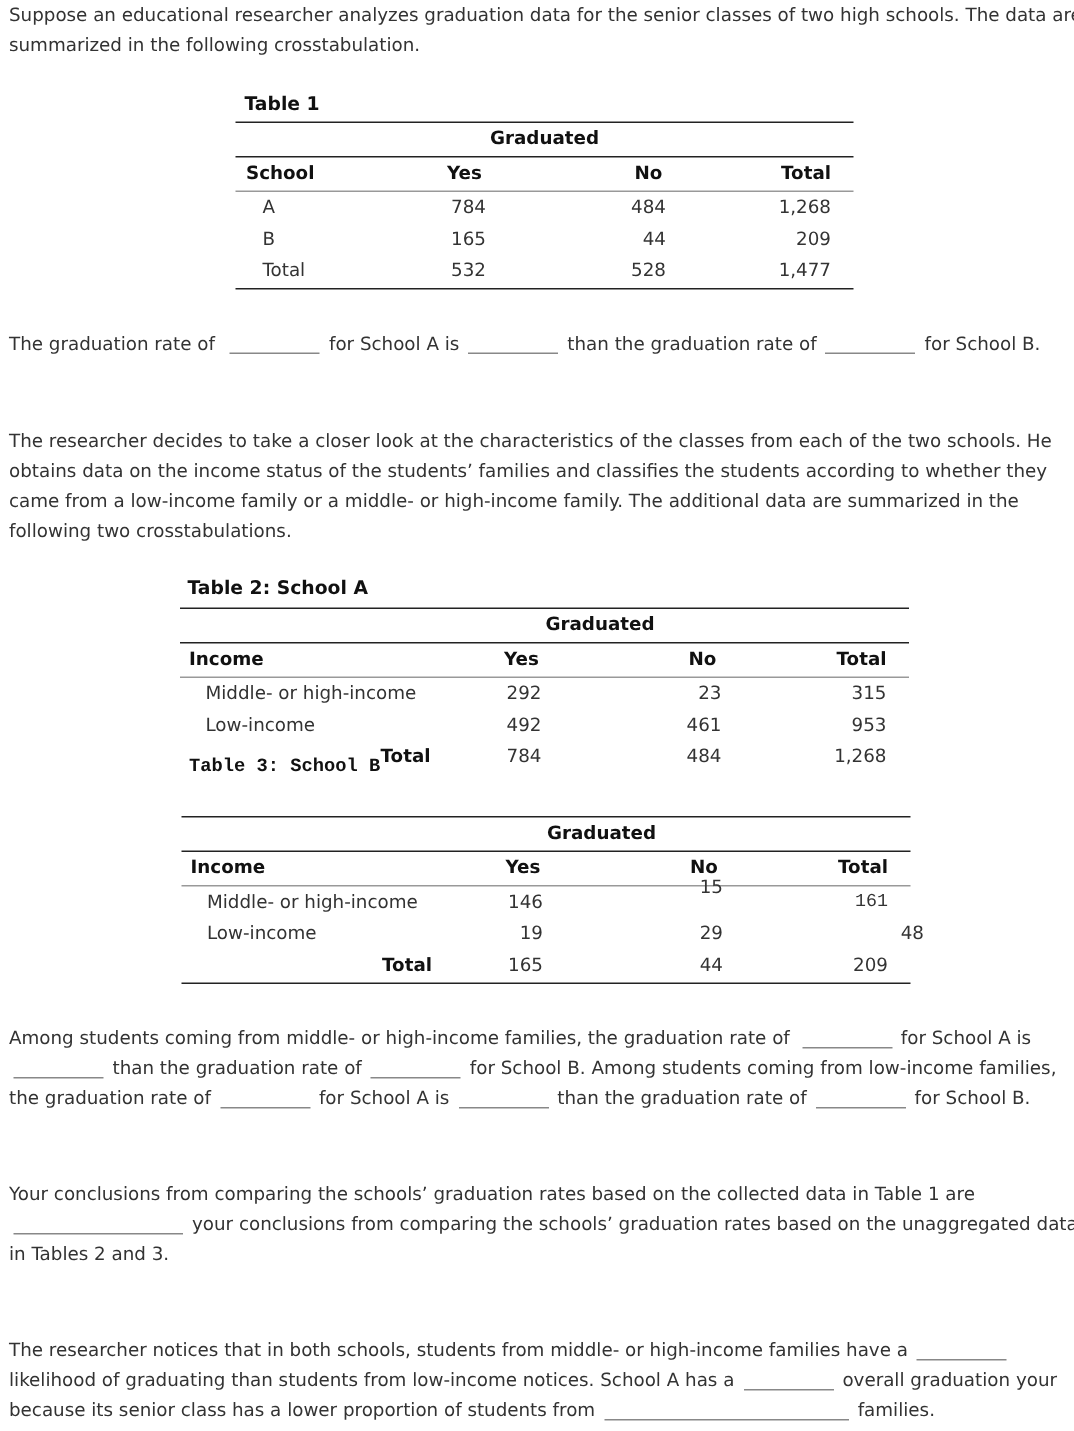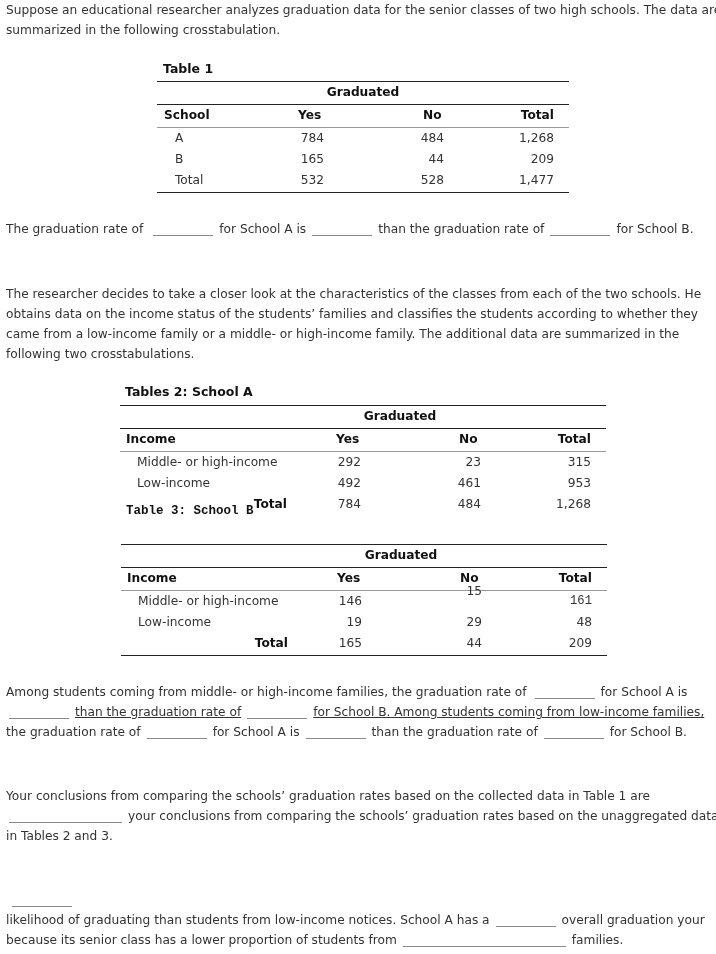--- a/index.html
+++ b/index.html
@@ -56,21 +56,21 @@
 <div class="line" style="left:6px; top:219px;">
   <span>The graduation rate of</span><span class="blank" style="width:60px; margin-left:10px;"></span><span>for School A is</span><span class="blank" style="width:60px;"></span><span>than the graduation rate of</span><span class="blank" style="width:60px;"></span><span>for School B.</span>
 </div>
 
 <div class="line" style="left:6px; top:284px;">The researcher decides to take a closer look at the characteristics of the classes from each of the two schools. He</div>
 <div class="line" style="left:6px; top:304px;">obtains data on the income status of the students’ families and classifies the students according to whether they</div>
 <div class="line" style="left:6px; top:324px;">came from a low-income family or a middle- or high-income family. The additional data are summarized in the</div>
 <div class="line" style="left:6px; top:344px;">following two crosstabulations.</div>
 
 <div>
-  <div class="tbl-title" style="left:125px; top:384px;">Tables 2: School A</div>
+  <div class="tbl-title" style="left:125px; top:384px;">Table 2: School A</div>
   <div class="rule" style="left:120px; top:405px; width:486px;"></div>
   <div class="cell hdr" style="left:120px; width:560px; top:406px; text-align:center;">Graduated</div>
   <div class="rule" style="left:120px; top:428px; width:486px;"></div>
   <div class="cell hdr" style="left:126px; top:429px;">Income</div>
   <div class="cell hdr" style="left:336px; top:429px;">Yes</div>
   <div class="cell hdr" style="left:459px; top:429px;">No</div>
   <div class="cell hdr r" style="left:520px; width:71px; top:429px;">Total</div>
   <div class="rule gray" style="left:120px; top:451px; width:486px;"></div>
 
   <div>
@@ -107,54 +107,54 @@
   <div>
     <div class="cell" style="left:138px; top:591px;">Middle- or high-income</div>
     <div class="cell r" style="left:327px; width:35px; top:591px;">146</div>
     <div class="cell r" style="left:447px; width:35px; top:581px;">15</div>
     <div class="cell r" style="left:531px; width:61px; top:591px;font-family:Liberation Mono, monospace;">161</div>
   </div>
   <div>
     <div class="cell" style="left:138px; top:612px;">Low-income</div>
     <div class="cell r" style="left:327px; width:35px; top:612px;">19</div>
     <div class="cell r" style="left:447px; width:35px; top:612px;">29</div>
-    <div class="cell r" style="left:531px; width:61px; top:612px;">48</div>
+    <div class="cell r" style="left:555px; width:61px; top:612px;">48</div>
   </div>
   <div>
     <div class="cell hdr r" style="left:181px; width:107px; top:633px;">Total</div>
     <div class="cell r" style="left:327px; width:35px; top:633px;">165</div>
     <div class="cell r" style="left:447px; width:35px; top:633px;">44</div>
     <div class="cell r" style="left:531px; width:61px; top:633px;">209</div>
   </div>
   <div class="rule" style="left:121px; top:655px; width:486px;"></div>
 </div>
 
 <div>
   <div class="line" style="left:6px; top:682px;">
     <span>Among students coming from middle- or high-income families, the graduation rate of</span><span class="blank" style="width:60px; margin-left:8px;"></span><span>for School A is</span>
   </div>
-  <div class="line" style="left:0px; top:702px;text-decoration:underline;">
+  <div class="line" style="left:0px; top:702px;">
     <span class="blank" style="width:60px; margin-left:9px;"></span><span>than the graduation rate of</span><span class="blank" style="width:60px;"></span><span>for School B. Among students coming from low-income families,</span>
   </div>
   <div class="line" style="left:6px; top:722px;">
     <span>the graduation rate of</span><span class="blank" style="width:60px;"></span><span>for School A is</span><span class="blank" style="width:60px;"></span><span>than the graduation rate of</span><span class="blank" style="width:60px;"></span><span>for School B.</span>
   </div>
 </div>
 
 <div>
   <div class="line" style="left:6px; top:786px;">Your conclusions from comparing the schools’ graduation rates based on the collected data in Table 1 are</div>
   <div class="line" style="left:0px; top:806px;">
     <span class="blank" style="width:113px; margin-left:9px;"></span><span>your conclusions from comparing the schools’ graduation rates based on the unaggregated data</span>
   </div>
   <div class="line" style="left:6px; top:826px;">in Tables 2 and 3.</div>
 </div>
 
 <div>
   <div class="line" style="left:6px; top:890px;">
-    <span class="blank" style="width:60px;"></span>
+    <span>The researcher notices that in both schools, students from middle- or high-income families have a</span><span class="blank" style="width:60px;"></span>
   </div>
   <div class="line" style="left:6px; top:910px;">
     <span>likelihood of graduating than students from low-income notices. School A has a</span><span class="blank" style="width:60px;"></span><span>overall graduation your</span>
   </div>
   <div class="line" style="left:6px; top:930px;">
     <span>because its senior class has a lower proportion of students from</span><span class="blank" style="width:163px;"></span><span>families.</span>
   </div>
 </div>
 
 </body></html>

